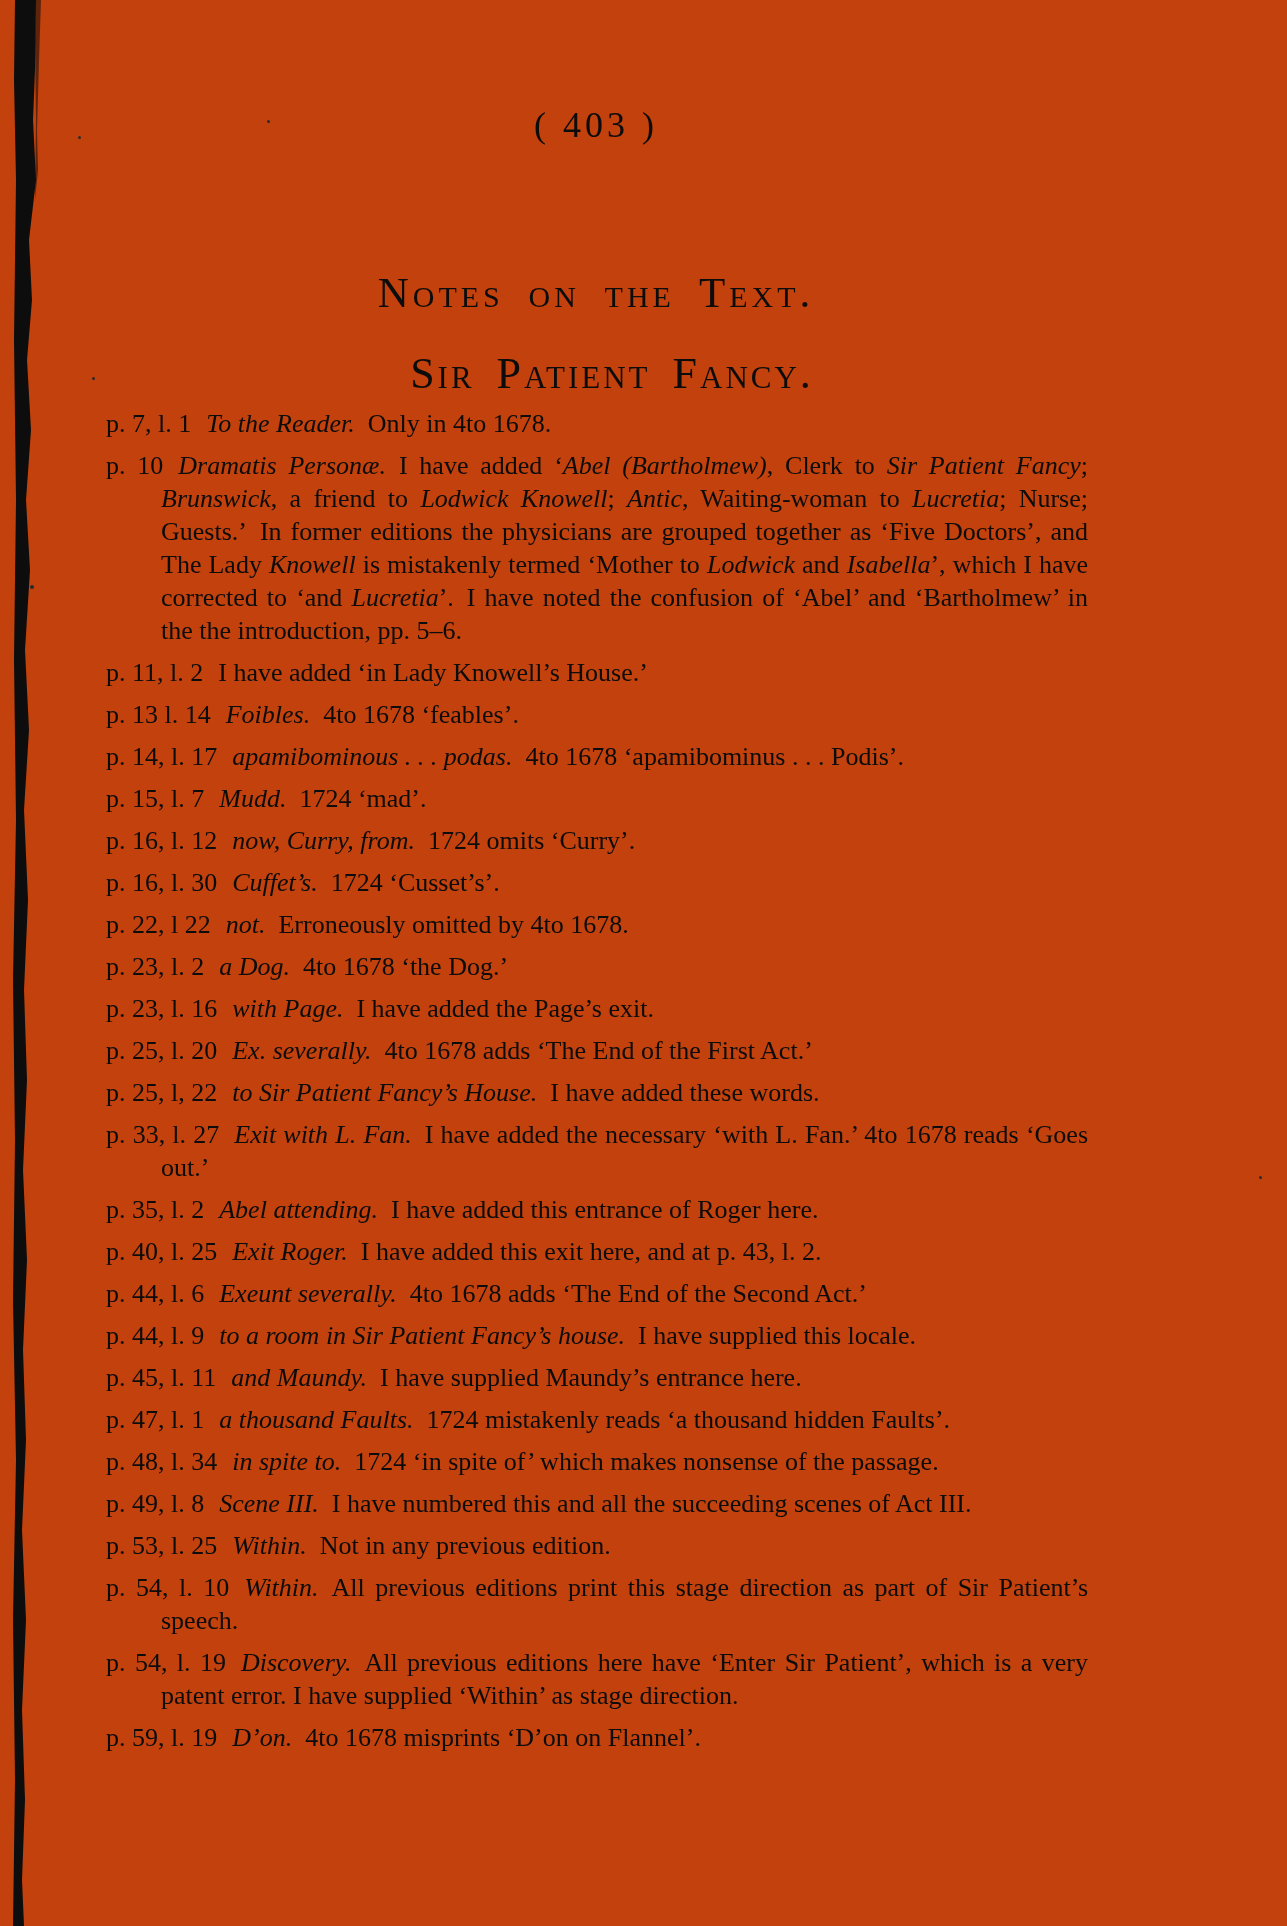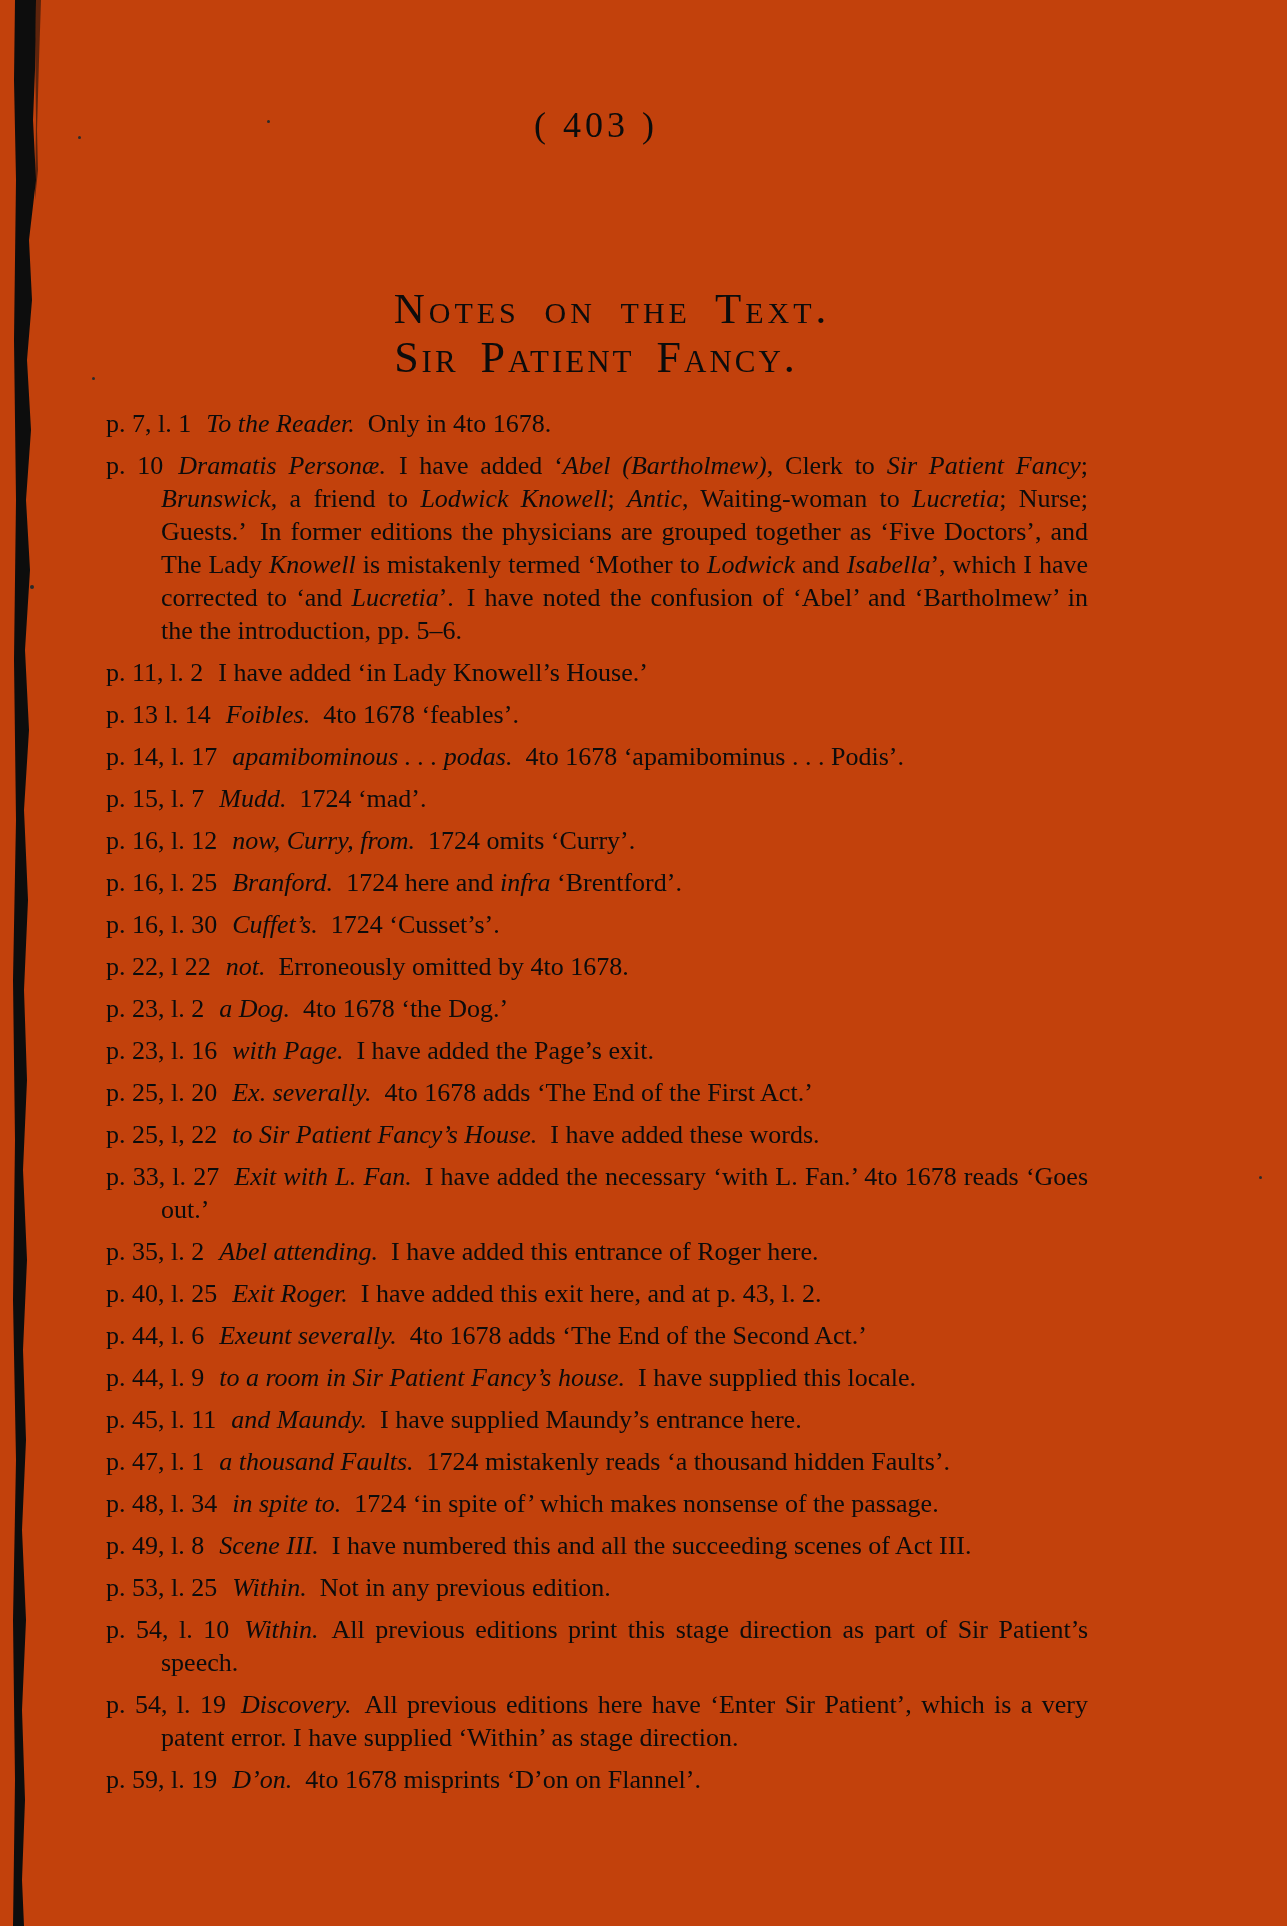--- a/index.html
+++ b/index.html
@@ -35,34 +35,34 @@
     text-align: center;
     font-size: 36px;
     letter-spacing: 4px;
     white-space: pre;
   }
   .title {
     position: absolute;
     top: 268px;
     left: 97px;
     width: 998px;
-    margin: 16px;
+    margin: 0;
     text-align: center;
     font-weight: normal;
     font-variant: small-caps;
     font-size: 43px;
     letter-spacing: 4px;
     word-spacing: 10px;
   }
   .subtitle {
     position: absolute;
     top: 332px;
     left: 97px;
     width: 998px;
-    margin: 0;
+    margin: 16px;
     text-align: center;
     font-weight: normal;
     font-variant: small-caps;
     font-size: 44px;
     letter-spacing: 3px;
     word-spacing: 8px;
   }
   .notes {
     position: absolute;
     top: 398px;
@@ -118,21 +118,20 @@
   <h2 class="subtitle">Sir Patient Fancy.</h2>
 
   <div class="notes">
       <p class="entry"><span class="ref">p. 7, l. 1</span><span class="it">To the Reader.</span><span class="rm"> Only in 4to 1678.</span></p>
       <p class="entry"><span class="ref">p. 10</span><span class="it">Dramatis Personæ.</span><span class="rm"> I have added ‘</span><span class="it">Abel (Bartholmew)</span><span class="rm">, Clerk to </span><span class="it">Sir Patient Fancy</span><span class="rm">; </span><span class="it">Brunswick</span><span class="rm">, a friend to </span><span class="it">Lodwick Knowell</span><span class="rm">; </span><span class="it">Antic</span><span class="rm">, Waiting-woman to </span><span class="it">Lucretia</span><span class="rm">; Nurse; Guests.’ In former editions the physicians are grouped together as ‘Five Doctors’, and The Lady </span><span class="it">Knowell</span><span class="rm"> is mistakenly termed ‘Mother to </span><span class="it">Lodwick</span><span class="rm"> and </span><span class="it">Isabella</span><span class="rm">’, which I have corrected to ‘and </span><span class="it">Lucretia</span><span class="rm">’. I have noted the confusion of ‘Abel’ and ‘Bartholmew’ in the the introduction, pp. 5–6.</span></p>
       <p class="entry"><span class="ref">p. 11, l. 2</span><span class="rm">I have added ‘in Lady Knowell’s House.’</span></p>
       <p class="entry"><span class="ref">p. 13 l. 14</span><span class="it">Foibles.</span><span class="rm"> 4to 1678 ‘feables’.</span></p>
       <p class="entry"><span class="ref">p. 14, l. 17</span><span class="it">apamibominous . . . podas.</span><span class="rm"> 4to 1678 ‘apamibominus . . . Podis’.</span></p>
       <p class="entry"><span class="ref">p. 15, l. 7</span><span class="it">Mudd.</span><span class="rm"> 1724 ‘mad’.</span></p>
       <p class="entry"><span class="ref">p. 16, l. 12</span><span class="it">now, Curry, from.</span><span class="rm"> 1724 omits ‘Curry’.</span></p>
-      <p class="entry"><span class="ref">p. 16, l. 25</span><span class="it">Branford.</span><span class="rm"> 1724 here and </span><span class="it">infra</span><span class="rm"> ‘Brentford’.</span></p>
       <p class="entry"><span class="ref">p. 16, l. 30</span><span class="it">Cuffet’s.</span><span class="rm"> 1724 ‘Cusset’s’.</span></p>
       <p class="entry"><span class="ref">p. 22, l 22</span><span class="it">not.</span><span class="rm"> Erroneously omitted by 4to 1678.</span></p>
       <p class="entry"><span class="ref">p. 23, l. 2</span><span class="it">a Dog.</span><span class="rm"> 4to 1678 ‘the Dog.’</span></p>
       <p class="entry"><span class="ref">p. 23, l. 16</span><span class="it">with Page.</span><span class="rm"> I have added the Page’s exit.</span></p>
       <p class="entry"><span class="ref">p. 25, l. 20</span><span class="it">Ex. severally.</span><span class="rm"> 4to 1678 adds ‘The End of the First Act.’</span></p>
       <p class="entry"><span class="ref">p. 25, l, 22</span><span class="it">to Sir Patient Fancy’s House.</span><span class="rm"> I have added these words.</span></p>
       <p class="entry"><span class="ref">p. 33, l. 27</span><span class="it">Exit with L. Fan.</span><span class="rm"> I have added the necessary ‘with L. Fan.’ 4to 1678 reads ‘Goes out.’</span></p>
       <p class="entry"><span class="ref">p. 35, l. 2</span><span class="it">Abel attending.</span><span class="rm"> I have added this entrance of Roger here.</span></p>
       <p class="entry"><span class="ref">p. 40, l. 25</span><span class="it">Exit Roger.</span><span class="rm"> I have added this exit here, and at p. 43, l. 2.</span></p>
       <p class="entry"><span class="ref">p. 44, l. 6</span><span class="it">Exeunt severally.</span><span class="rm"> 4to 1678 adds ‘The End of the Second Act.’</span></p>

